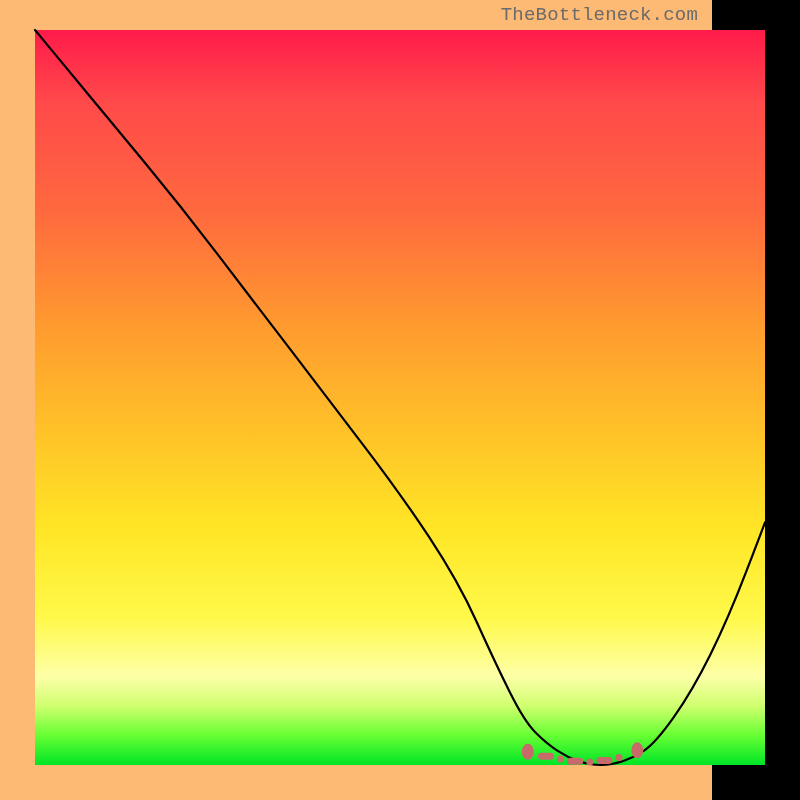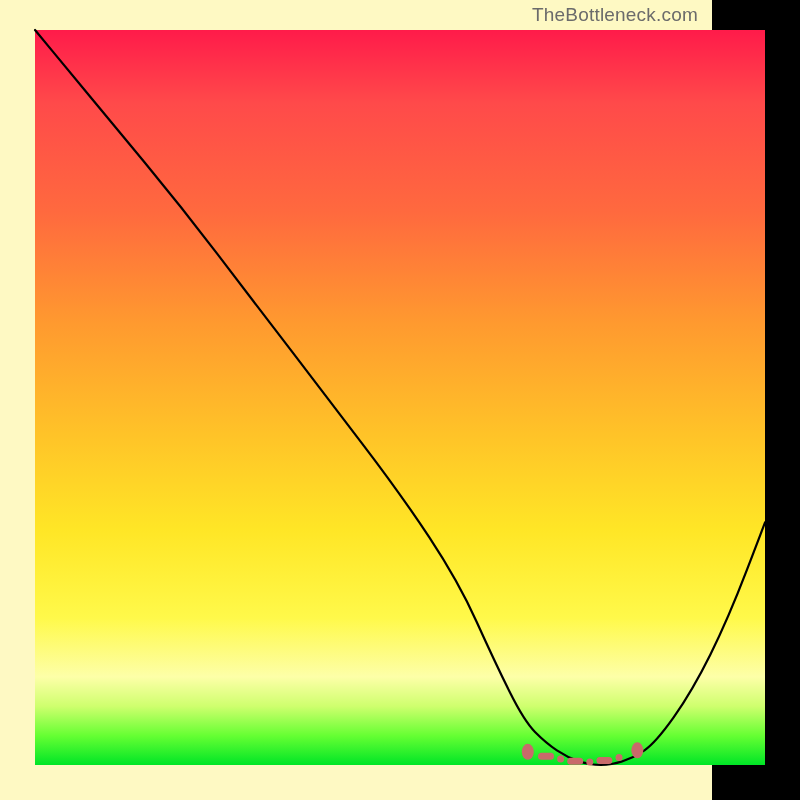--- a/index.html
+++ b/index.html
@@ -8,21 +8,22 @@
     width: 800px;
     height: 800px;
     background: #000000;
     font-family: Arial, Helvetica, sans-serif;
     overflow: hidden;
   }
   .frame {
     position: relative;
     width: 712px;
     height: 800px;
-    background: #fef9c3;
+    background: #fdba74;
+    font-family: Liberation Mono, monospace;
   }
   .attribution {
     position: absolute;
     top: 4px;
     right: 14px;
     color: #6b6b6b;
     font-size: 19px;
     font-weight: 400;
     letter-spacing: 0.2px;
   }

